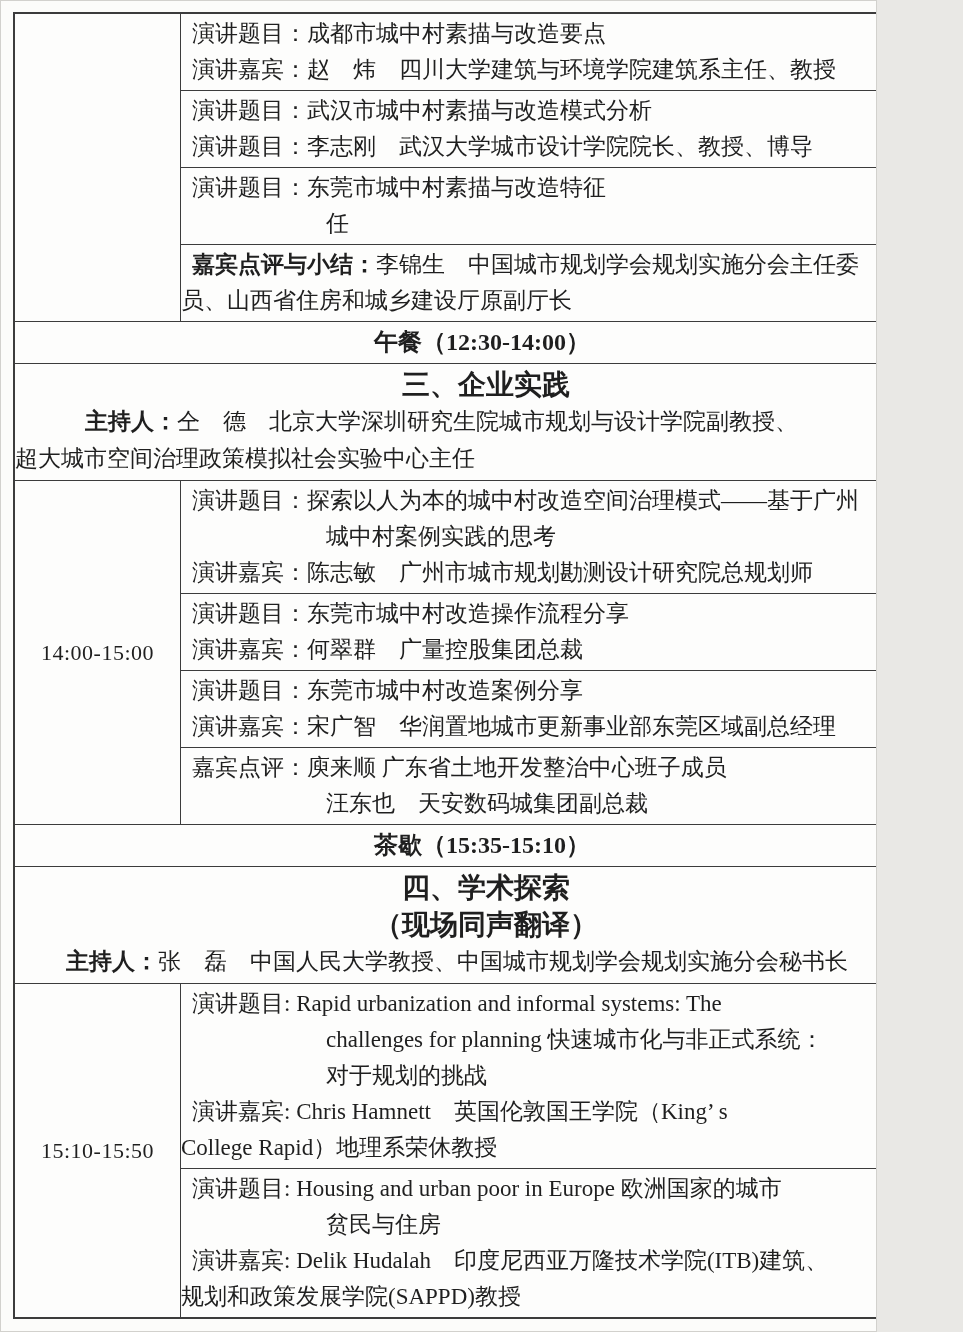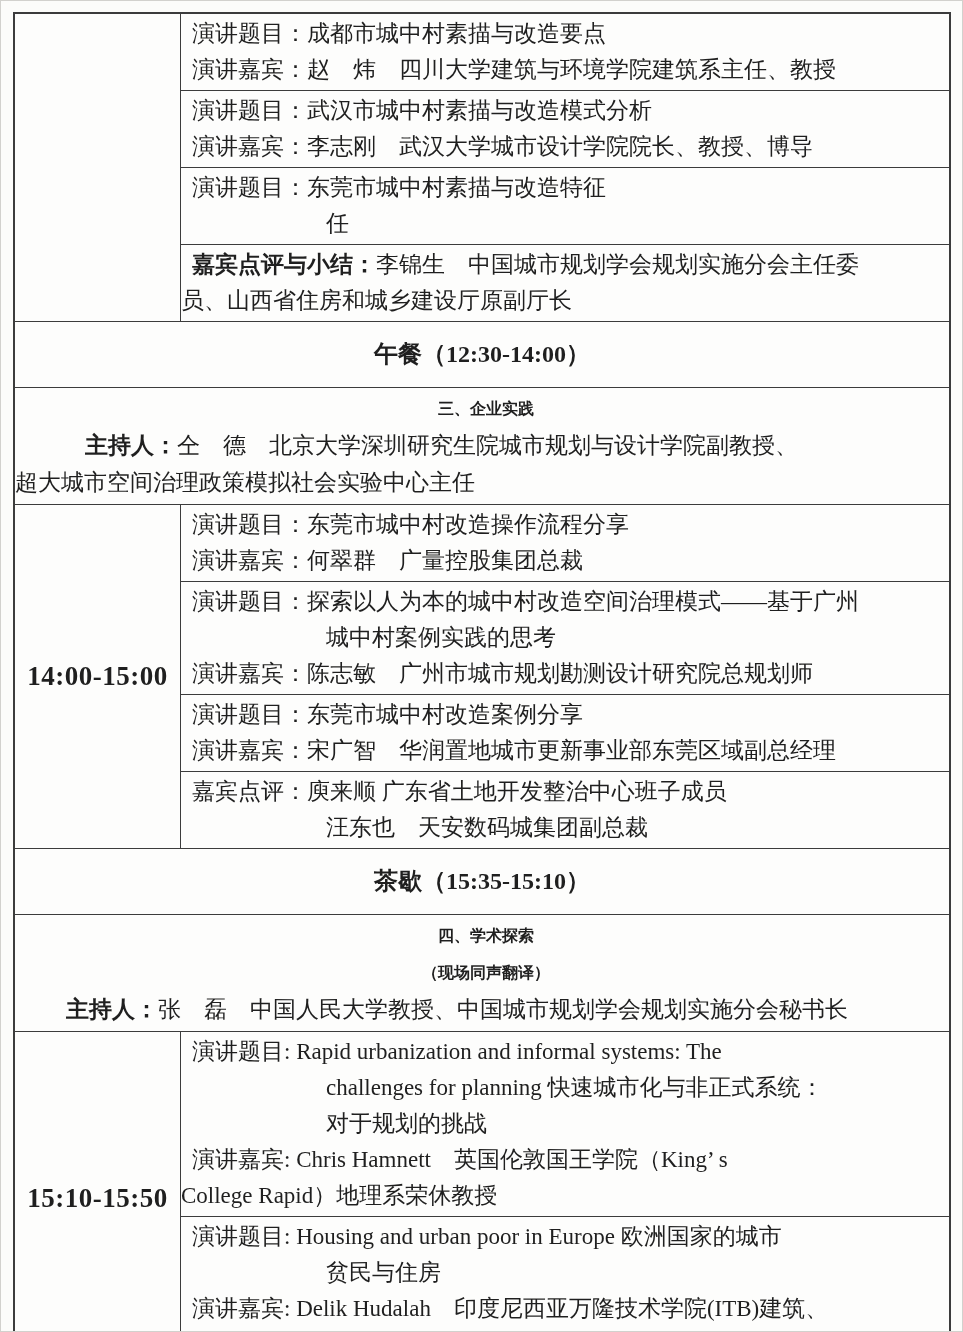--- a/index.html
+++ b/index.html
@@ -1,62 +1,61 @@
 <!DOCTYPE html>
 <html><head>
 <meta charset="utf-8">
 <style>
   html,body{margin:0;padding:0;background:#e9e8e5;}
   .page{
     position:relative;
-    width:963px;height:1332px;
+    width:877px;height:1332px;
     background:#fcfcfa;
     border:1px solid #d2d1cd;
     box-sizing:border-box;
     font-family:"Liberation Serif","DejaVu Serif",serif;
     color:#1f1f1f;
     overflow:hidden;
   }
   .tbl{
     position:absolute;left:12px;top:11px;width:938px;
     border:2px solid #3c3c3c;
     box-sizing:border-box;
     background:#fdfdfc;
   }
   .band{border-top:1.6px solid #3c3c3c;}
   .band:first-child{border-top:none;}
   .band.group{display:flex;align-items:stretch;}
   .tcell{
     flex:0 0 166px;width:166px;
     border-right:1.6px solid #3c3c3c;
     display:flex;align-items:center;justify-content:center;
-    font-size:27px;letter-spacing:.5px;
+    font-size:22px;letter-spacing:.5px;
     box-sizing:border-box;
-    font-weight:bold;
   }
   .gcol{flex:1 1 auto;min-width:0;}
   .blk{border-top:1.6px solid #3c3c3c;padding:2px 0 2px;}
   .blk:first-child{border-top:none;}
   .ln{
     font-size:23px;line-height:36px;
     padding-left:11px;padding-right:6px;
     white-space:nowrap;overflow:hidden;
   }
   .ln b{font-weight:bold;}
   .ln.hang{padding-left:145px;}
   .ln.ralign{text-align:left;padding-right:14px;padding-left:0;}
   .band.banner{
     text-align:center;font-weight:bold;
     font-size:24px;line-height:39px;
-    padding:13px 0;
+    padding:1px 0;
   }
   .band.section{padding:2px 0 3px;}
   .sec-title,.sec-subtitle{
     text-align:center;font-weight:bold;
-    font-size:16px;line-height:37px;padding-left:8px;
+    font-size:28px;line-height:37px;padding-left:8px;
   }
   .host{font-size:23px;line-height:37px;white-space:nowrap;overflow:hidden;}
   .host b{font-weight:bold;margin-top:33px;}
   .host.host1{padding-left:70px;}
   .host.host2{}
   .host.hostw{padding-left:51px;}
 </style>
 </head>
 <body>
 
@@ -64,21 +63,21 @@
   <div class="tbl" id="tbl">
       <div class="band group">
         <div class="tcell"></div>
         <div class="gcol">
           <div class="blk">
             <div class="ln">演讲题目：成都市城中村素描与改造要点</div>
             <div class="ln">演讲嘉宾：赵　炜　四川大学建筑与环境学院建筑系主任、教授</div>
           </div>
           <div class="blk">
             <div class="ln">演讲题目：武汉市城中村素描与改造模式分析</div>
-            <div class="ln">演讲嘉宾：李志刚　武汉大学城市设计学院院长、教授、博导</div>
+            <div class="ln">演讲题目：李志刚　武汉大学城市设计学院院长、教授、博导</div>
           </div>
           <div class="blk">
             <div class="ln">演讲题目：东莞市城中村素描与改造特征</div>
             <div class="ln hang">任</div>
           </div>
           <div class="blk">
             <div class="ln"><b>嘉宾点评与小结：</b>李锦生　中国城市规划学会规划实施分会主任委</div>
             <div class="ln ralign">员、山西省住房和城乡建设厅原副厅长</div>
           </div>
         </div>
@@ -86,27 +85,27 @@
       <div class="band banner">午餐（12:30-14:00）</div>
       <div class="band section">
         <div class="sec-title">三、企业实践</div>
         <div class="host host1"><b>主持人：</b>仝　德　北京大学深圳研究生院城市规划与设计学院副教授、</div>
         <div class="host host2">超大城市空间治理政策模拟社会实验中心主任</div>
       </div>
       <div class="band group">
         <div class="tcell">14:00-15:00</div>
         <div class="gcol">
           <div class="blk">
-            <div class="ln">演讲题目：东莞市城中村改造操作流程分享</div>
-            <div class="ln">演讲嘉宾：何翠群　广量控股集团总裁</div>
-          </div>
-          <div class="blk">
             <div class="ln">演讲题目：探索以人为本的城中村改造空间治理模式——基于广州</div>
             <div class="ln hang">城中村案例实践的思考</div>
             <div class="ln">演讲嘉宾：陈志敏　广州市城市规划勘测设计研究院总规划师</div>
+          </div>
+          <div class="blk">
+            <div class="ln">演讲题目：东莞市城中村改造操作流程分享</div>
+            <div class="ln">演讲嘉宾：何翠群　广量控股集团总裁</div>
           </div>
           <div class="blk">
             <div class="ln">演讲题目：东莞市城中村改造案例分享</div>
             <div class="ln">演讲嘉宾：宋广智　华润置地城市更新事业部东莞区域副总经理</div>
           </div>
           <div class="blk">
             <div class="ln">嘉宾点评：庾来顺 广东省土地开发整治中心班子成员</div>
             <div class="ln hang">汪东也　天安数码城集团副总裁</div>
           </div>
         </div>

